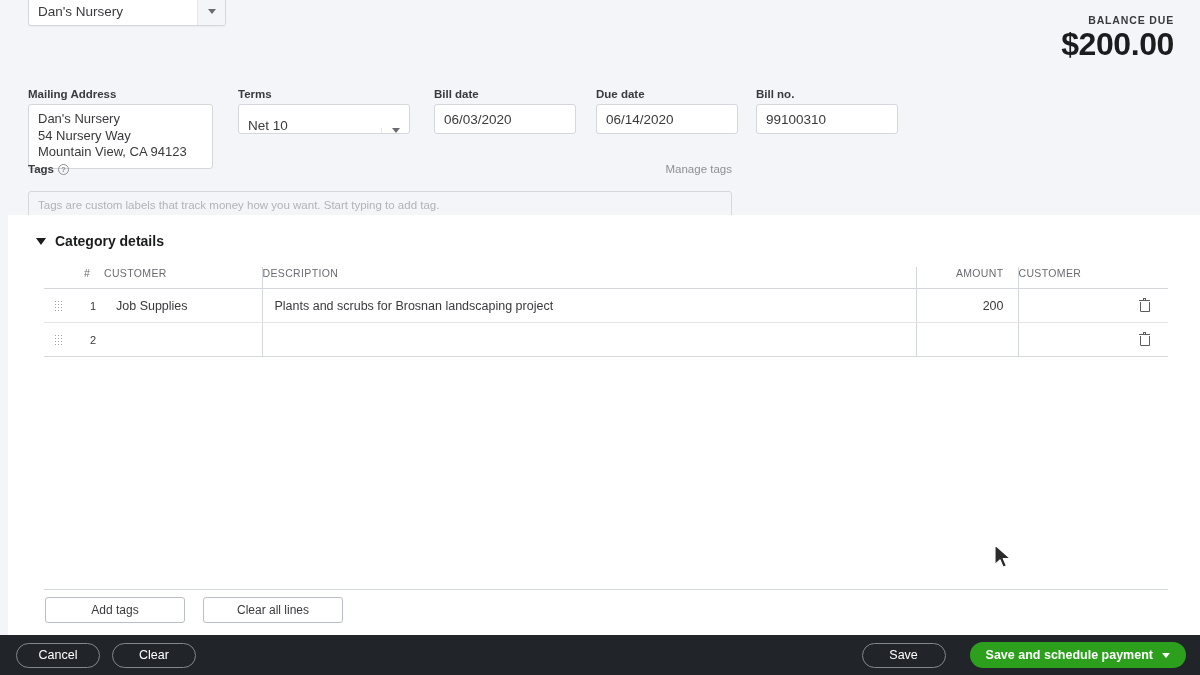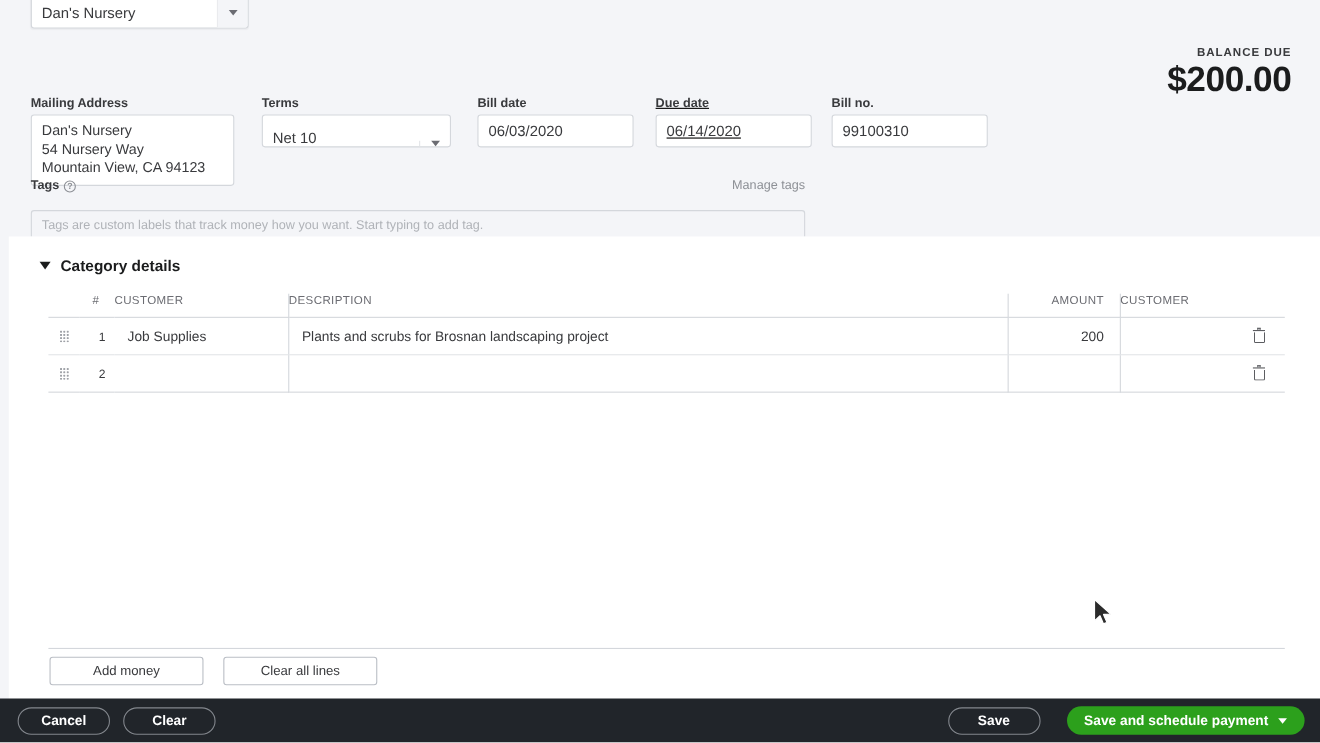--- a/index.html
+++ b/index.html
@@ -68,21 +68,20 @@
   .balance-block {
     position: absolute;
     right: 26px; top: 14px;
     text-align: right;
   }
   .balance-label {
     font-size: 10.5px;
     letter-spacing: 0.85px;
     font-weight: bold;
     color: #393a3d;
-    margin-top: 28px;
   }
   .balance-amount {
     font-size: 32px;
     font-weight: bold;
     color: #1b1c1d;
     line-height: 1.18;
     letter-spacing: -0.4px;
   }
 
   
@@ -128,21 +127,21 @@
     border-left: 1px solid #e3e5e8;
     display: flex;
     align-items: center;
     justify-content: center;
   }
 
   
   #f-mailing { left: 28px; top: 88px; width: 185px; }
   #f-terms   { left: 238px; top: 88px; width: 172px; }
   #f-billdate{ left: 434px; top: 88px; width: 142px; }
-  #f-duedate { left: 596px; top: 88px; width: 142px; text-decoration: underline; }
+  #f-duedate { left: 596px; top: 88px; width: 142px; }
   #f-billno  { left: 756px; top: 88px; width: 142px; }
 
   
   .tags-wrap { position: absolute; left: 28px; top: 163px; width: 704px; }
   .tags-head { display: flex; align-items: center; justify-content: space-between; margin-bottom: 4px; }
   .tags-left { display: flex; align-items: center; gap: 4px; }
   .tags-label { font-size: 11.5px; font-weight: bold; color: #393a3d; }
   .help-icon {
     width: 11px; height: 11px;
     border: 1px solid #8d9096;
@@ -323,21 +322,21 @@
 
   .dbtn {
     background: transparent;
     border: 1px solid #83878d;
     border-radius: 14px;
     height: 25px;
     min-width: 84px;
     padding: 0 18px;
     color: #ffffff;
     font-size: 12.5px;
-    font-weight: bold;
+    font-weight: normal;
     cursor: pointer;
     font-family: "Liberation Sans", sans-serif;
   }
   .gbtn {
     background: #2ca01c;
     border: none;
     border-radius: 14px;
     height: 26px;
     padding: 0 16px;
     color: #ffffff;
@@ -478,21 +477,21 @@
             <td class="c-trash">
               <span class="trash-icon"><span class="trash-lid"></span></span>
             </td>
           </tr>
         </tbody>
       </table>
 
       <div class="table-bottom-rule"></div>
 
       <div class="btn-row">
-        <button class="wbtn">Add money</button>
+        <button class="wbtn">Add tags</button>
         <button class="wbtn">Clear all lines</button>
       </div>
 
       <div class="memo-wrap">
         <div class="memo-label">Memo</div>
 
       </div>
 
     </div>
   </div>

